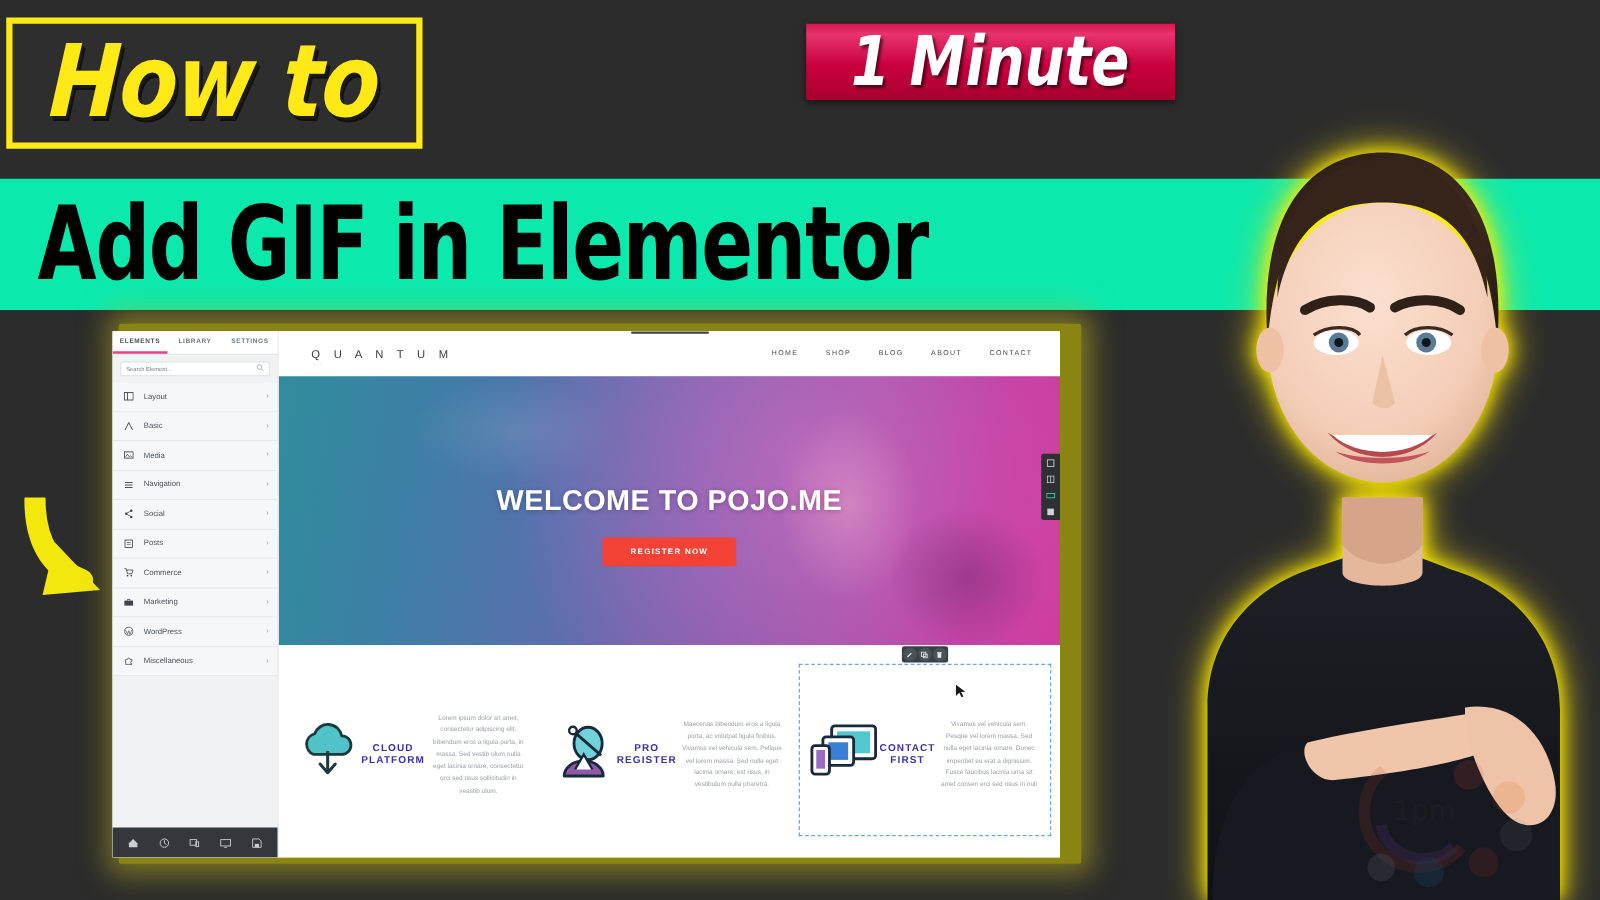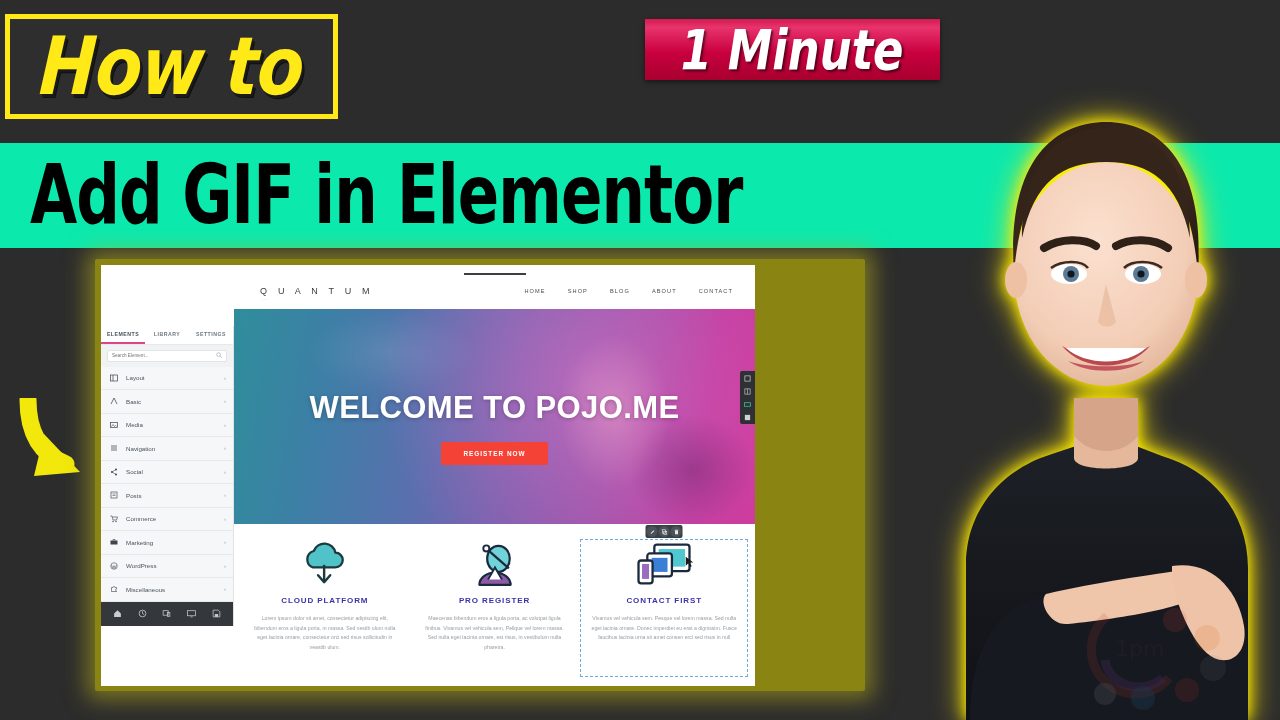--- a/index.html
+++ b/index.html
@@ -66,22 +66,22 @@
   .arrow-wrap{ position:absolute; left:14px; top:398px; width:100px; height:95px; }
 
   
   .shot-glow{
     position:absolute; left:95px; top:259px; width:770px; height:432px;
     background:#8a8413;
     box-shadow:0 0 22px 8px rgba(190,180,30,.55);
     border-radius:2px;
   }
   .shot{
-    position:absolute; left:101px; top:265px; width:654px; height:421px;
-    background:#fff; overflow:hidden; display:flex;align-items:center;
+    position:absolute; left:90px; top:265px; width:758px; height:421px;
+    background:#fff; overflow:hidden; display:flex;
   }
 
   
   .el-panel{
     width:133px; background:#f1f2f3; position:relative;
     border-right:1px solid #e0e2e4; display:flex; flex-direction:column;
   }
   .el-tabs{
     display:flex; background:#fff; height:19px; align-items:stretch;
     border-bottom:1px solid #e6e8ea;
@@ -159,21 +159,21 @@
     background:
       radial-gradient(ellipse 80px 110px at 73% 48%, rgba(255,190,210,.35), rgba(255,255,255,0) 70%),
       radial-gradient(ellipse 120px 60px at 30% 20%, rgba(255,255,255,.10), rgba(255,255,255,0) 70%),
       radial-gradient(ellipse 90px 80px at 88% 75%, rgba(80,30,90,.35), rgba(0,0,0,0) 70%);
   }
   .hero-content{
     position:absolute; inset:0; display:flex; flex-direction:column;
     align-items:center; justify-content:center; gap:16px;
   }
   .hero-title{
-    font-size:31px; font-weight:bold; color:#fff; letter-spacing:.4px;
+    font-size:23px; font-weight:bold; color:#fff; letter-spacing:.4px;
     text-shadow:0 1px 4px rgba(0,0,0,.25);
     margin-top:22px;
   }
   .hero-btn{
     background:#f44336; color:#fff; font-size:6.4px; font-weight:bold;
     letter-spacing:1px; padding:8px 22px; border:none; border-radius:2px;
     font-family:"Liberation Sans", sans-serif;
   }
   .hero-side{
     position:absolute; right:0; top:62px; width:15px;
@@ -183,21 +183,21 @@
   .hero-side .sic{
     width:9px; height:8px; display:flex; align-items:center; justify-content:center;
     color:#cfd2d5;
   }
 
   
   .features{
     display:flex; padding:14px 6px 0 6px; background:#fff; position:relative;
     height:154px;
   }
-  .feat{ flex:1; padding:0 8px; display:flex; flex-direction:column; align-items:center; position:relative; }
+  .feat{ flex:1; padding:0 8px; display:flex; flex-direction:row; align-items:center; position:relative; }
   .feat.selected{ outline:1px dashed #6fa8dc; outline-offset:-2px; }
   .feat-icon{ height:52px; display:flex; align-items:center; justify-content:center; }
   .feat-title{
     font-size:8px; font-weight:bold; letter-spacing:.9px; color:#3c32a8;
     margin-top:6px; text-align:center;
   }
   .feat-body{
     font-size:5.2px; line-height:1.85; color:#9aa0a6; text-align:center;
     margin-top:9px; padding:0 4px;
   }

